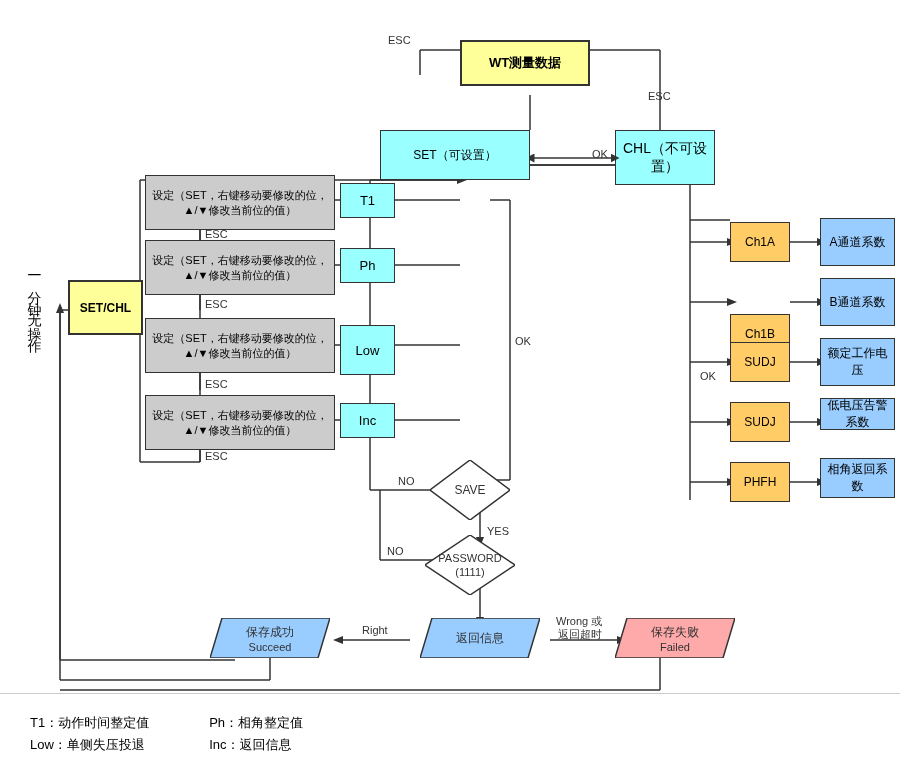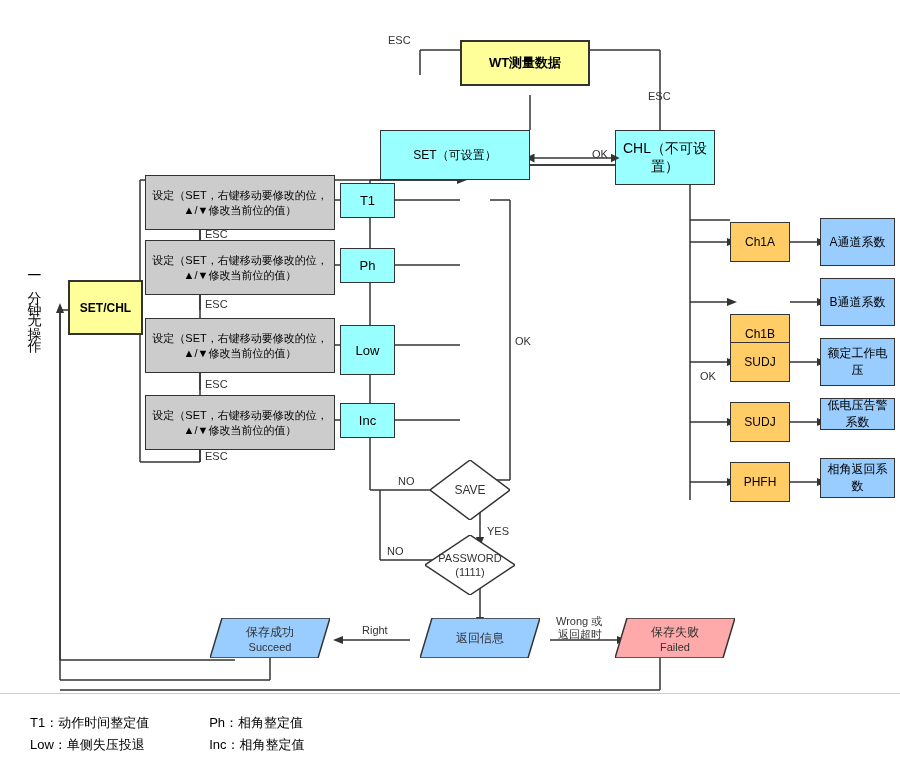--- a/index.html
+++ b/index.html
@@ -336,15 +336,15 @@
 
 </div>
 
 <div class="legend" style="position:absolute; bottom:0; left:0; width:900px; padding:20px 30px; display:flex; gap:60px; border-top:1px solid #ccc;">
   <div class="legend-col">
     <div>T1：动作时间整定值</div>
     <div>Low：单侧失压投退</div>
   </div>
   <div class="legend-col">
     <div>Ph：相角整定值</div>
-    <div>Inc：相角整定值</div>
+    <div>Inc：返回信息</div>
   </div>
 </div>
 
 </body></html>

